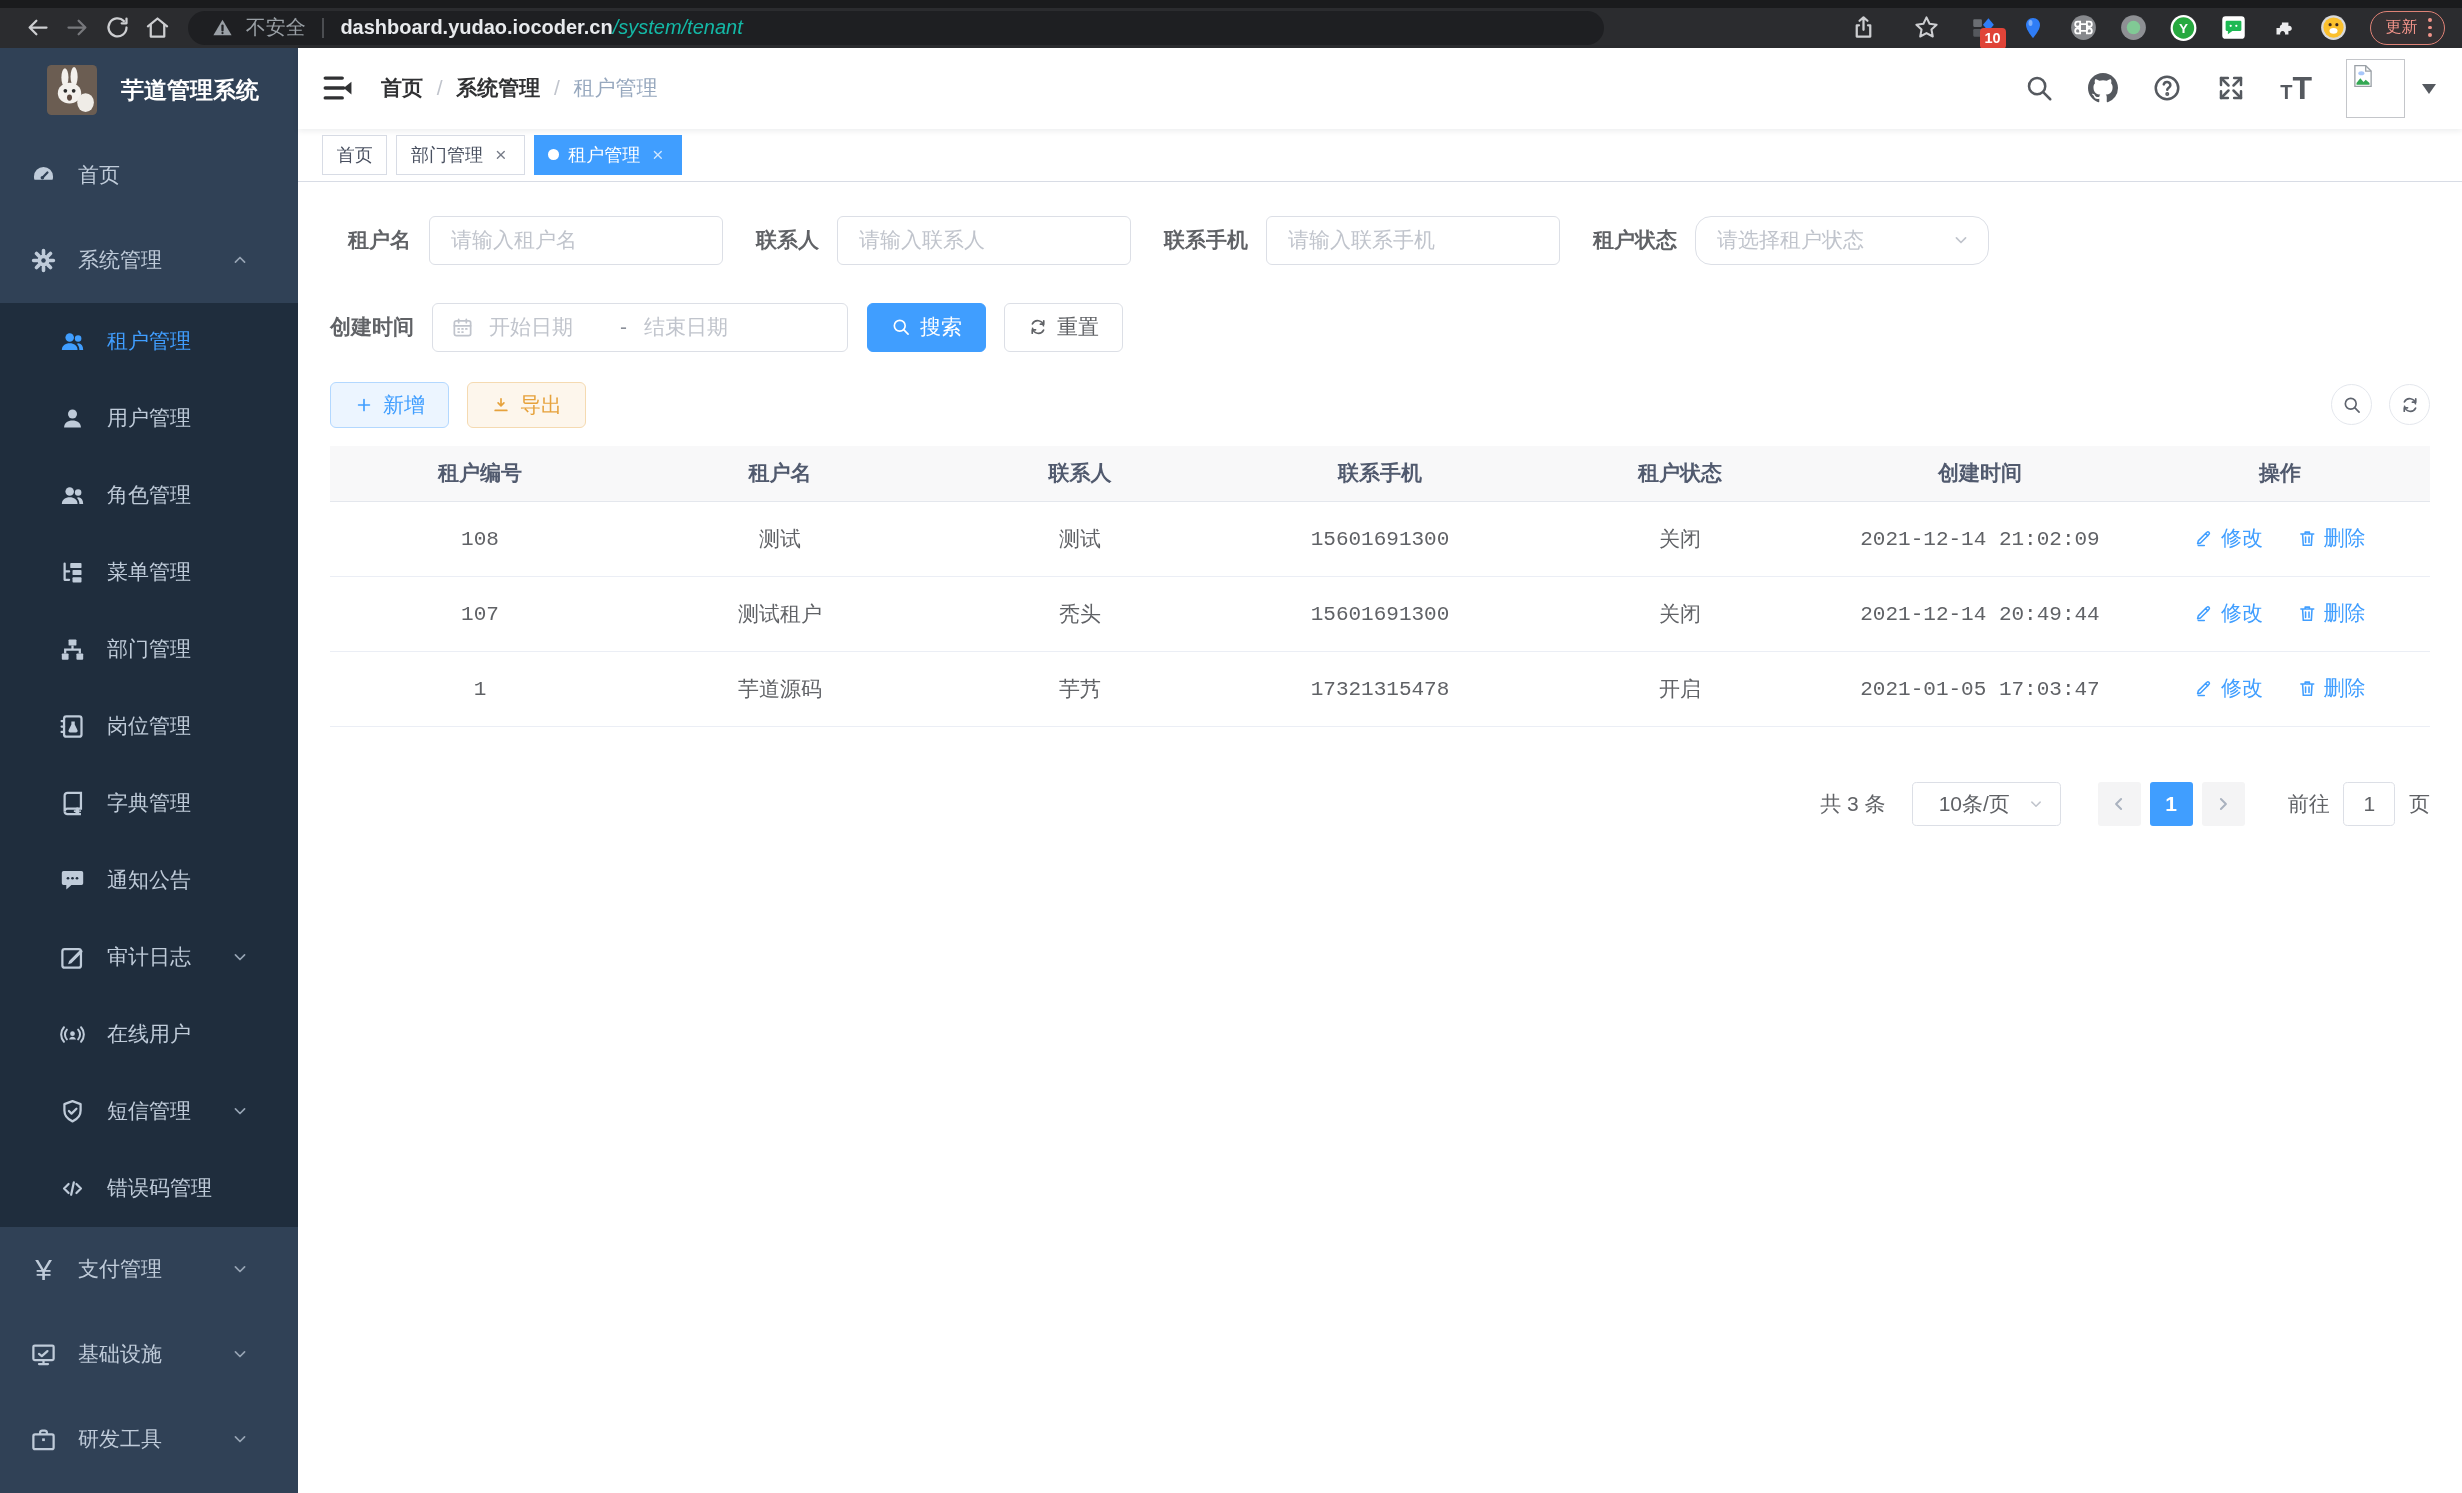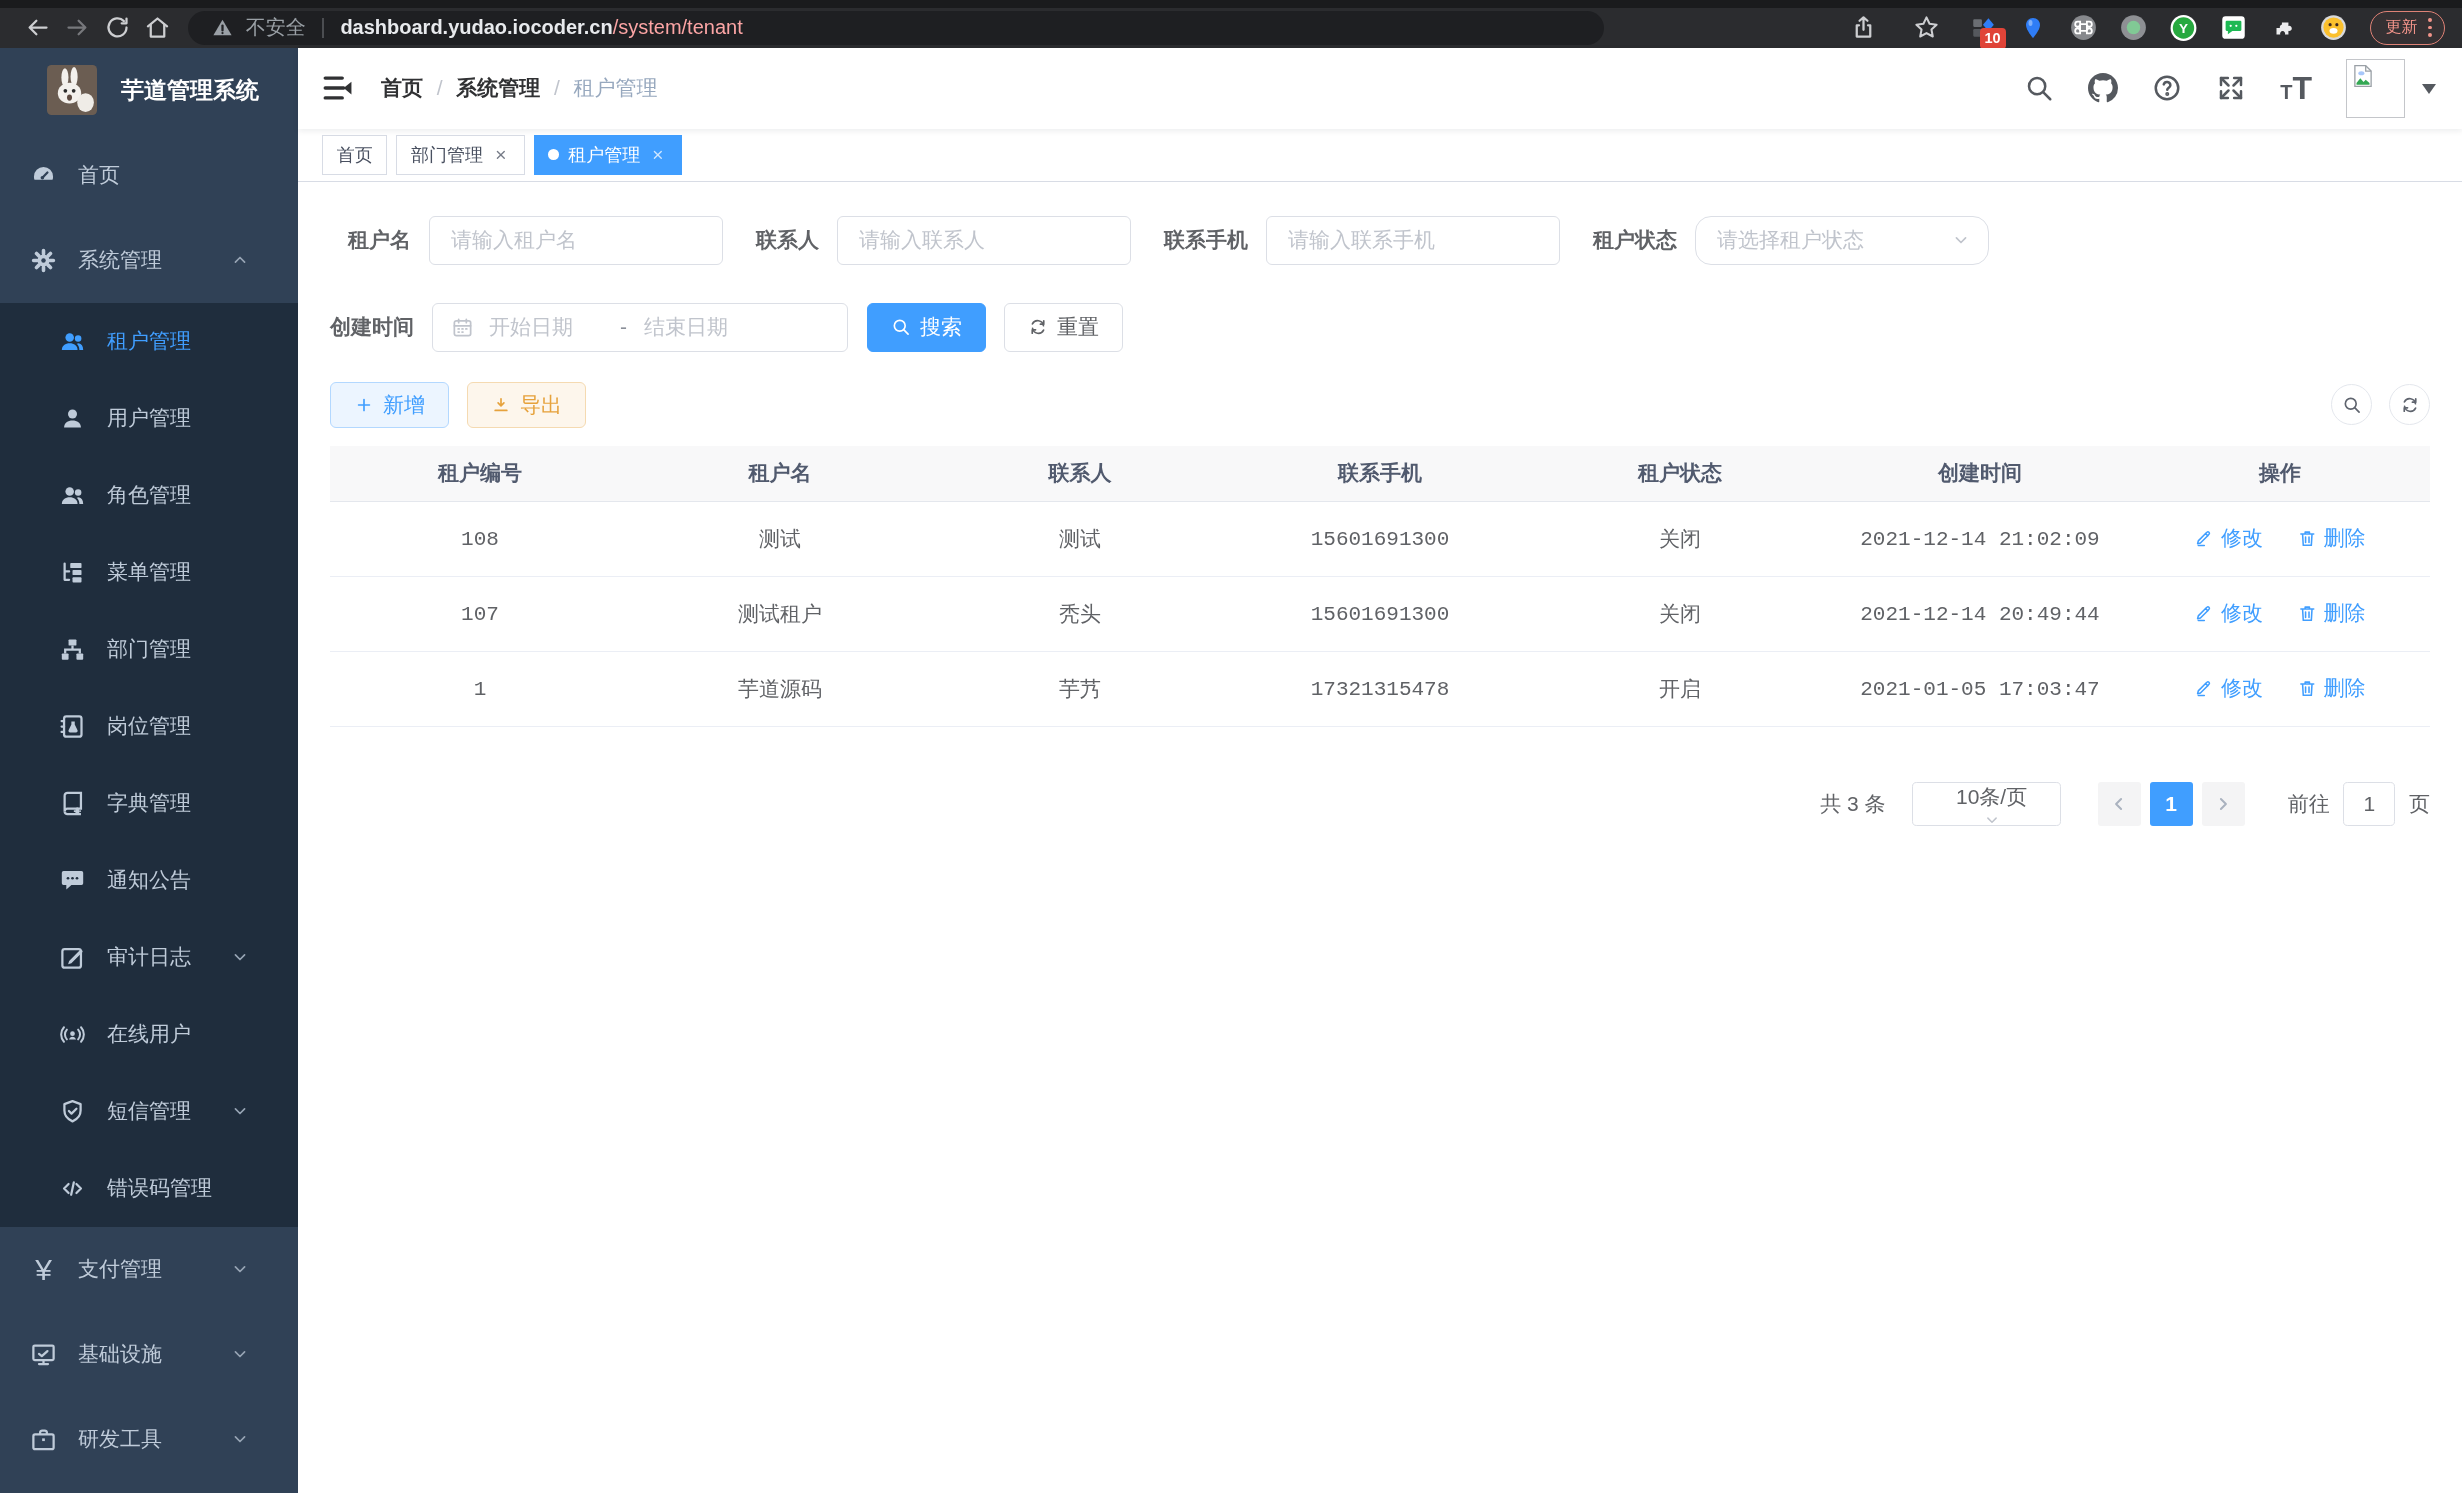--- a/index.html
+++ b/index.html
@@ -20,21 +20,21 @@
   .chrome { height: 40px; background: #2b2c2f; display: flex; align-items: center; padding: 0 17px; }
   .chrome-btn { width: 40px; height: 32px; display: flex; align-items: center; justify-content: center; color: #cdced1; flex: none; }
   .chrome-btn.dim { color: #77787c; }
   .url-bar {
     margin-left: 10.7px; width: 1416px; height: 34px; border-radius: 17px;
     background: #1e1f22; display: flex; align-items: center; padding: 0 23px; gap: 12px;
     font-size: 20px; color: #9aa0a6;
   }
   .url-divider { width: 1.5px; height: 20px; background: #4b4d51; margin: 0 4.6px; }
   .url-host { color: #e8eaed; font-weight: 700; }
-  .url-path { color: #fca5a5; }
+  .url-path { color: #14b8a6; font-style: italic; }
   .chrome-right { margin-left: auto; display: flex; align-items: center; gap: 23px; }
   .ext { position: relative; width: 27px; height: 27px; display: flex; align-items: center; justify-content: center; flex: none; }
   .ext-badge {
     position: absolute; right: -9px; bottom: -7.6px; min-width: 26px; height: 21px;
     background: #e04438; color: #fff; font-size: 14.5px; font-weight: 700;
     border-radius: 3.8px; display: flex; align-items: center; justify-content: center; padding: 0 3px;
   }
   .circle-ext { border-radius: 50%; }
   .update-pill {
     height: 34px; border: 1.5px solid #df8276; border-radius: 17px; color: #f2948a;
@@ -114,21 +114,21 @@
   
   table.grid { width: 100%; margin-top: 18px; border-collapse: collapse; table-layout: fixed; font-family: Liberation Mono, monospace; }
   .grid th { height: 56px; background: #f8f8f9; color: #515a6e; font-size: 21px; font-weight: 700; text-align: center; border-bottom: 1.5px solid #e4e7ed; }
   .grid td { height: 75px; color: #606266; font-size: 21px; text-align: center; border-bottom: 1.5px solid #ebeef5; }
   .op-link { color: #409eff; display: inline-flex; align-items: center; gap: 6px; margin: 0 10.7px; cursor: pointer; white-space: nowrap; }
   .op-link .ic-s { width: 20.6px; height: 20.6px; }
 
   
   .pagination { margin-top: 55px; display: flex; align-items: center; justify-content: flex-end; color: #606266; }
   .pg-total { margin-right: 26px; }
-  .pg-size { width: 149px; height: 44px; border: 1.5px solid #dcdfe6; border-radius: 4.6px; display: flex; align-items: center; justify-content: space-between; padding: 0 15px 0 26px; background: #fff; cursor: pointer; flex-direction: column; }
+  .pg-size { width: 149px; height: 44px; border: 1.5px solid #dcdfe6; border-radius: 4.6px; display: flex; align-items: center; justify-content: space-between; padding: 0 15px 0 26px; background: #fff; cursor: pointer; }
   .pg-size .ic-s { color: #c0c4cc; width: 18px; height: 18px; }
   .pg-btn { min-width: 43px; height: 44px; border-radius: 3px; background: #f4f4f5; color: #aab2bf; display: flex; align-items: center; justify-content: center; cursor: pointer; }
   .pg-prev { margin-left: 37px; }
   .pg-num { min-width: 43px; height: 44px; border-radius: 3px; background: #409eff; color: #fff; font-weight: 700; display: flex; align-items: center; justify-content: center; margin: 0 9px; cursor: pointer; }
   .pg-goto { margin-left: 43px; display: flex; align-items: center; gap: 13.7px; }
   .pg-input { width: 52px; height: 44px; border: 1.5px solid #dcdfe6; border-radius: 4.6px; text-align: center; font-size: 21px; color: #606266; outline: none; font-family: inherit; }
 </style>
 </head>
 <body>
 

